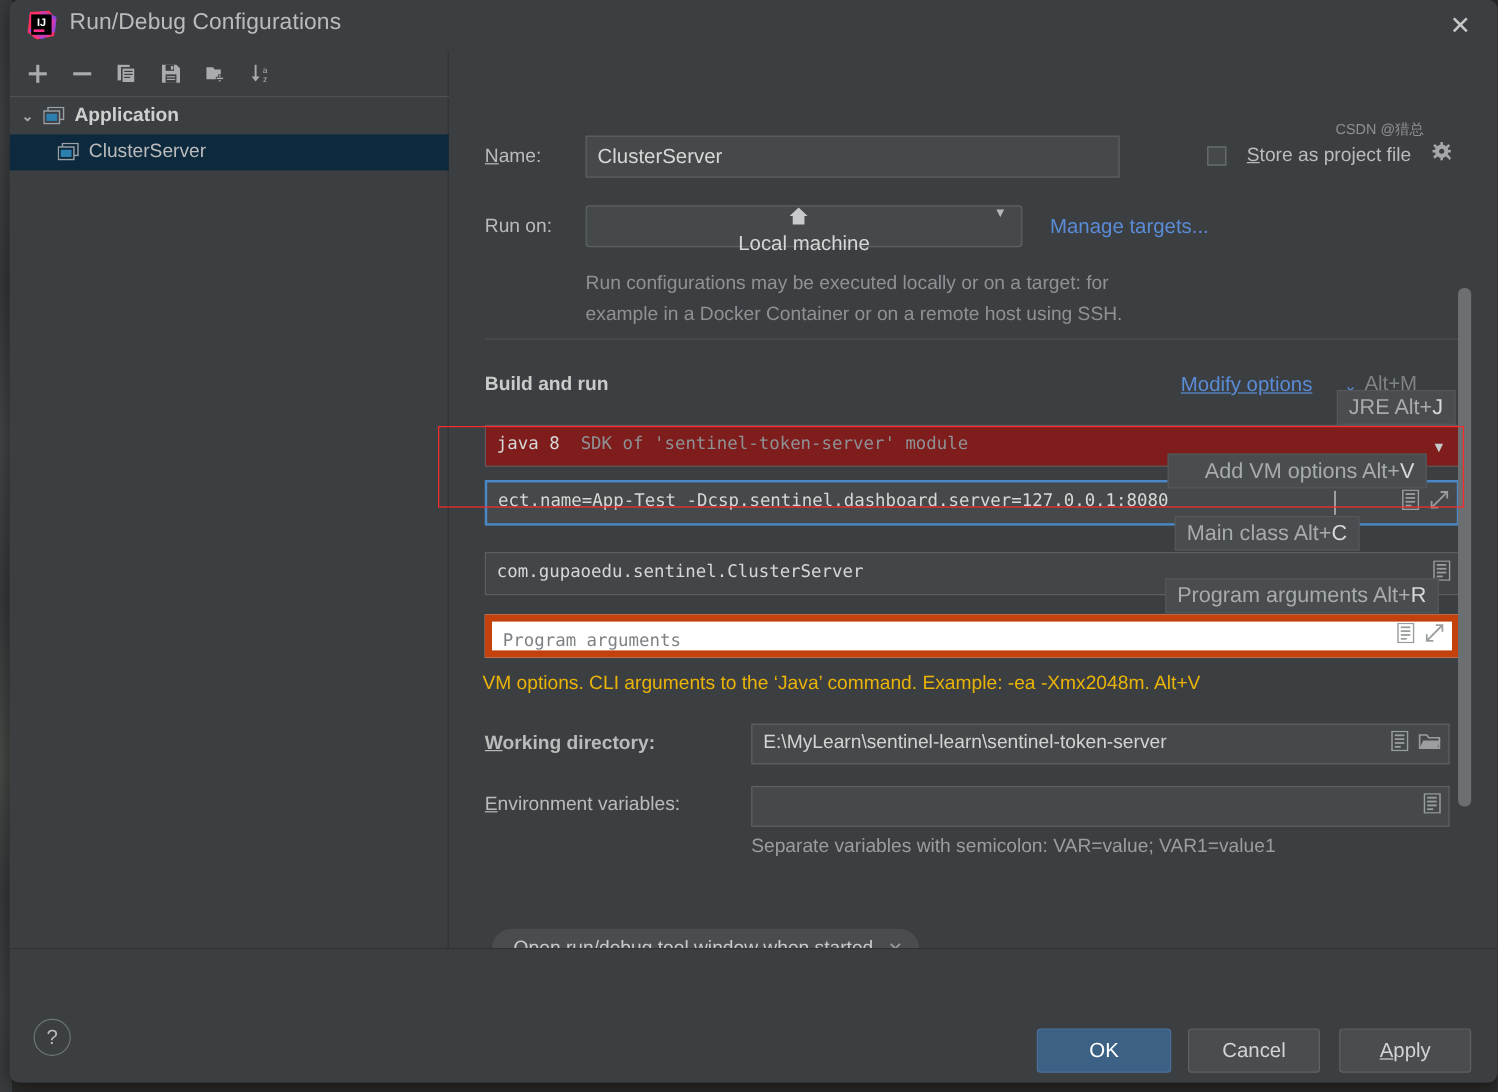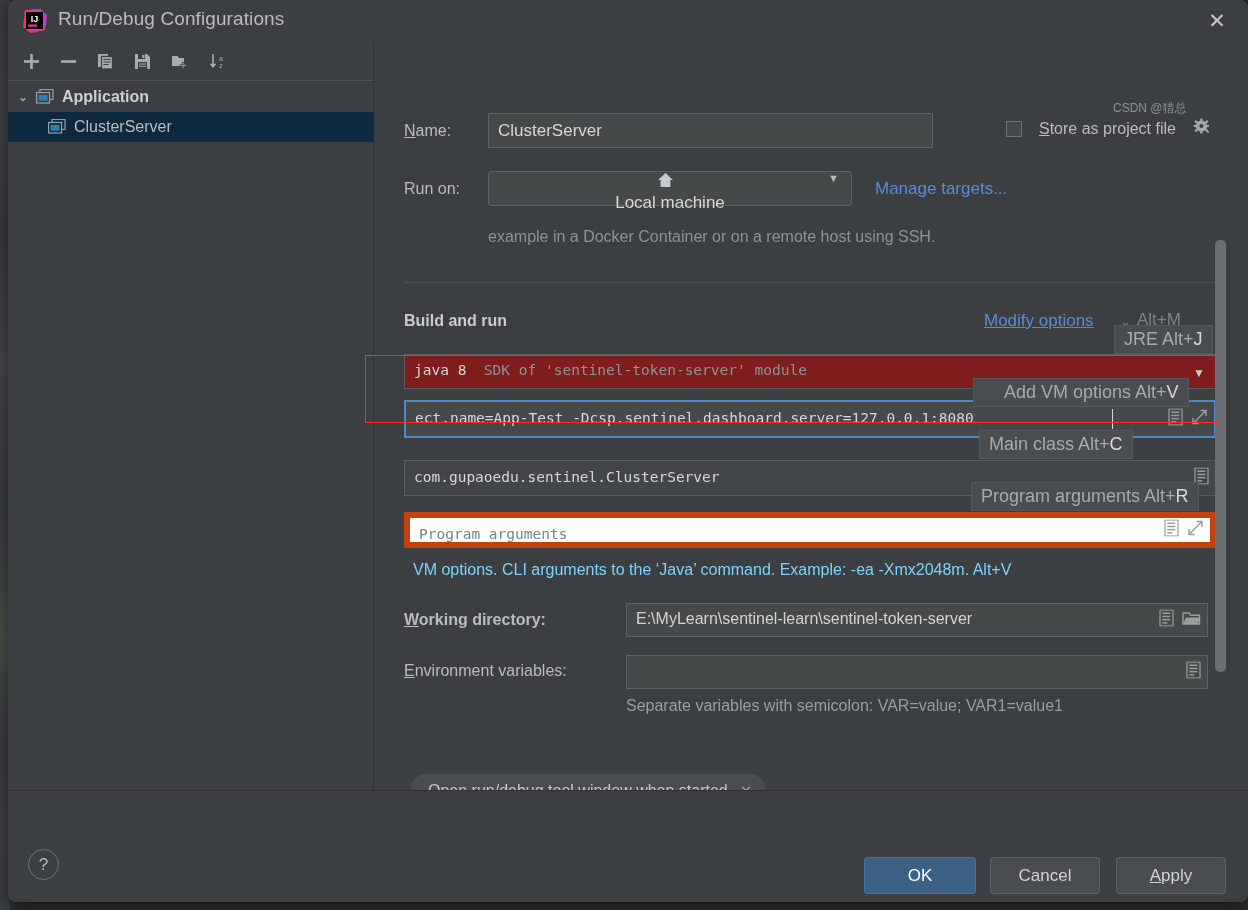--- a/index.html
+++ b/index.html
@@ -127,21 +127,21 @@
     position: absolute; left: 29px; top: 418px; width: 812px; height: 36px;
     background: #434648; border: 1px solid #5a5e60;
   }
   #mc-row .txt { position: absolute; left: 9px; top: 8px; }
   
   #pa-row {
     position: absolute; left: 29px; top: 470px; width: 812px; height: 36px;
     background: #ffffff; border: 6px solid #c2410c;
   }
   #pa-row .txt { position: absolute; left: 9px; top: 8px; color: #7e8284; }
-  #vm-help { position: absolute; left: 38px; top: 519px; font-size: 16px; color: #7dd3fc; }
+  #vm-help { position: absolute; left: 27px; top: 519px; font-size: 16px; color: #eab308; }
   
   #wd-label { position: absolute; left: 29px; top: 569px; font-weight: bold; }
   #wd-row {
     position: absolute; left: 251px; top: 561px; width: 582px; height: 34px;
     background: #45494a; border: 1px solid #5e6264;
   }
   #wd-row .txt { position: absolute; left: 9px; top: 6px; font-size: 16px; color: #d3d3d3; }
   
   #env-label { position: absolute; left: 29px; top: 620px; }
   #env-row {
@@ -330,20 +330,21 @@
       <span style="margin-right:9px">
         <svg width="17" height="16" viewBox="0 0 17 16">
           <path d="M8.5 1 L16 8 H13.4 V15 H3.6 V8 H1 Z" fill="#c8cbcd"></path>
         </svg>
       </span>
       <span>Local machine</span>
       <span class="caret">▼</span>
     </div>
     <span id="manage-targets">Manage targets...</span>
     <div id="runon-desc">
+      <div>Run configurations may be executed locally or on a target: for</div>
       <div>example in a Docker Container or on a remote host using SSH.</div>
     </div>
 
     <div id="sep-top"></div>
 
     <span id="build-run-title">Build and run</span>
     <span id="modify-options">Modify options</span>
     <span id="modify-caret">⌄</span>
     <span id="altm">Alt+M</span>
 

